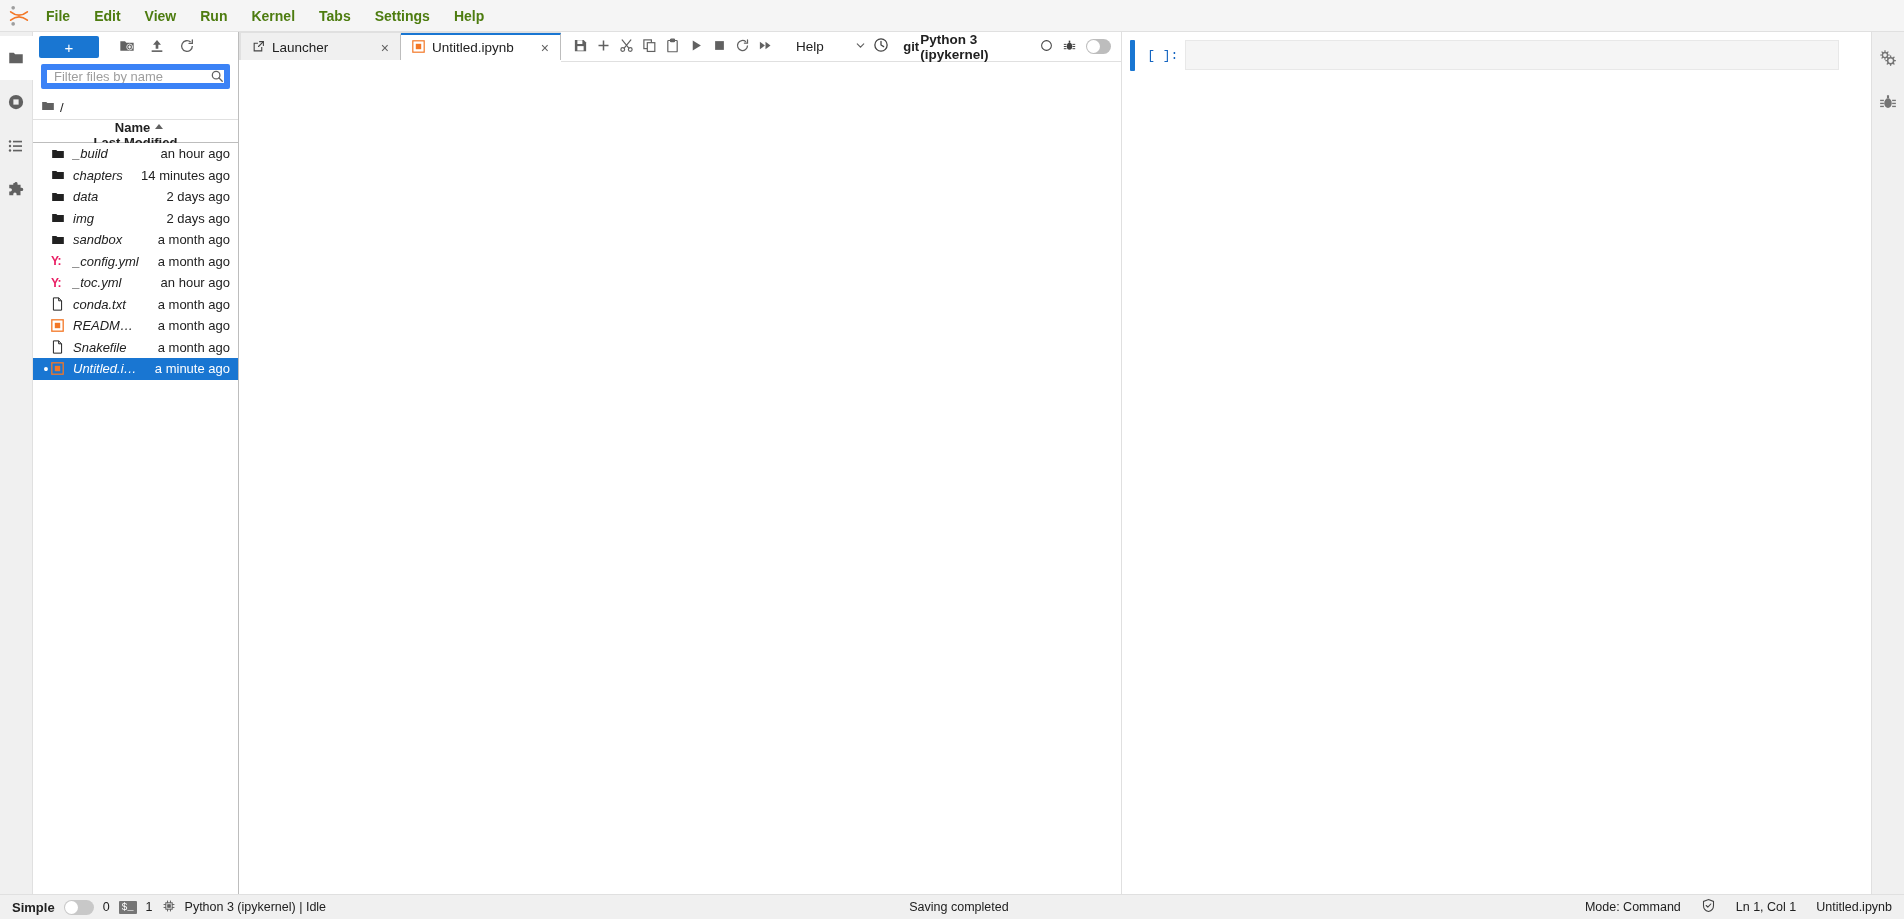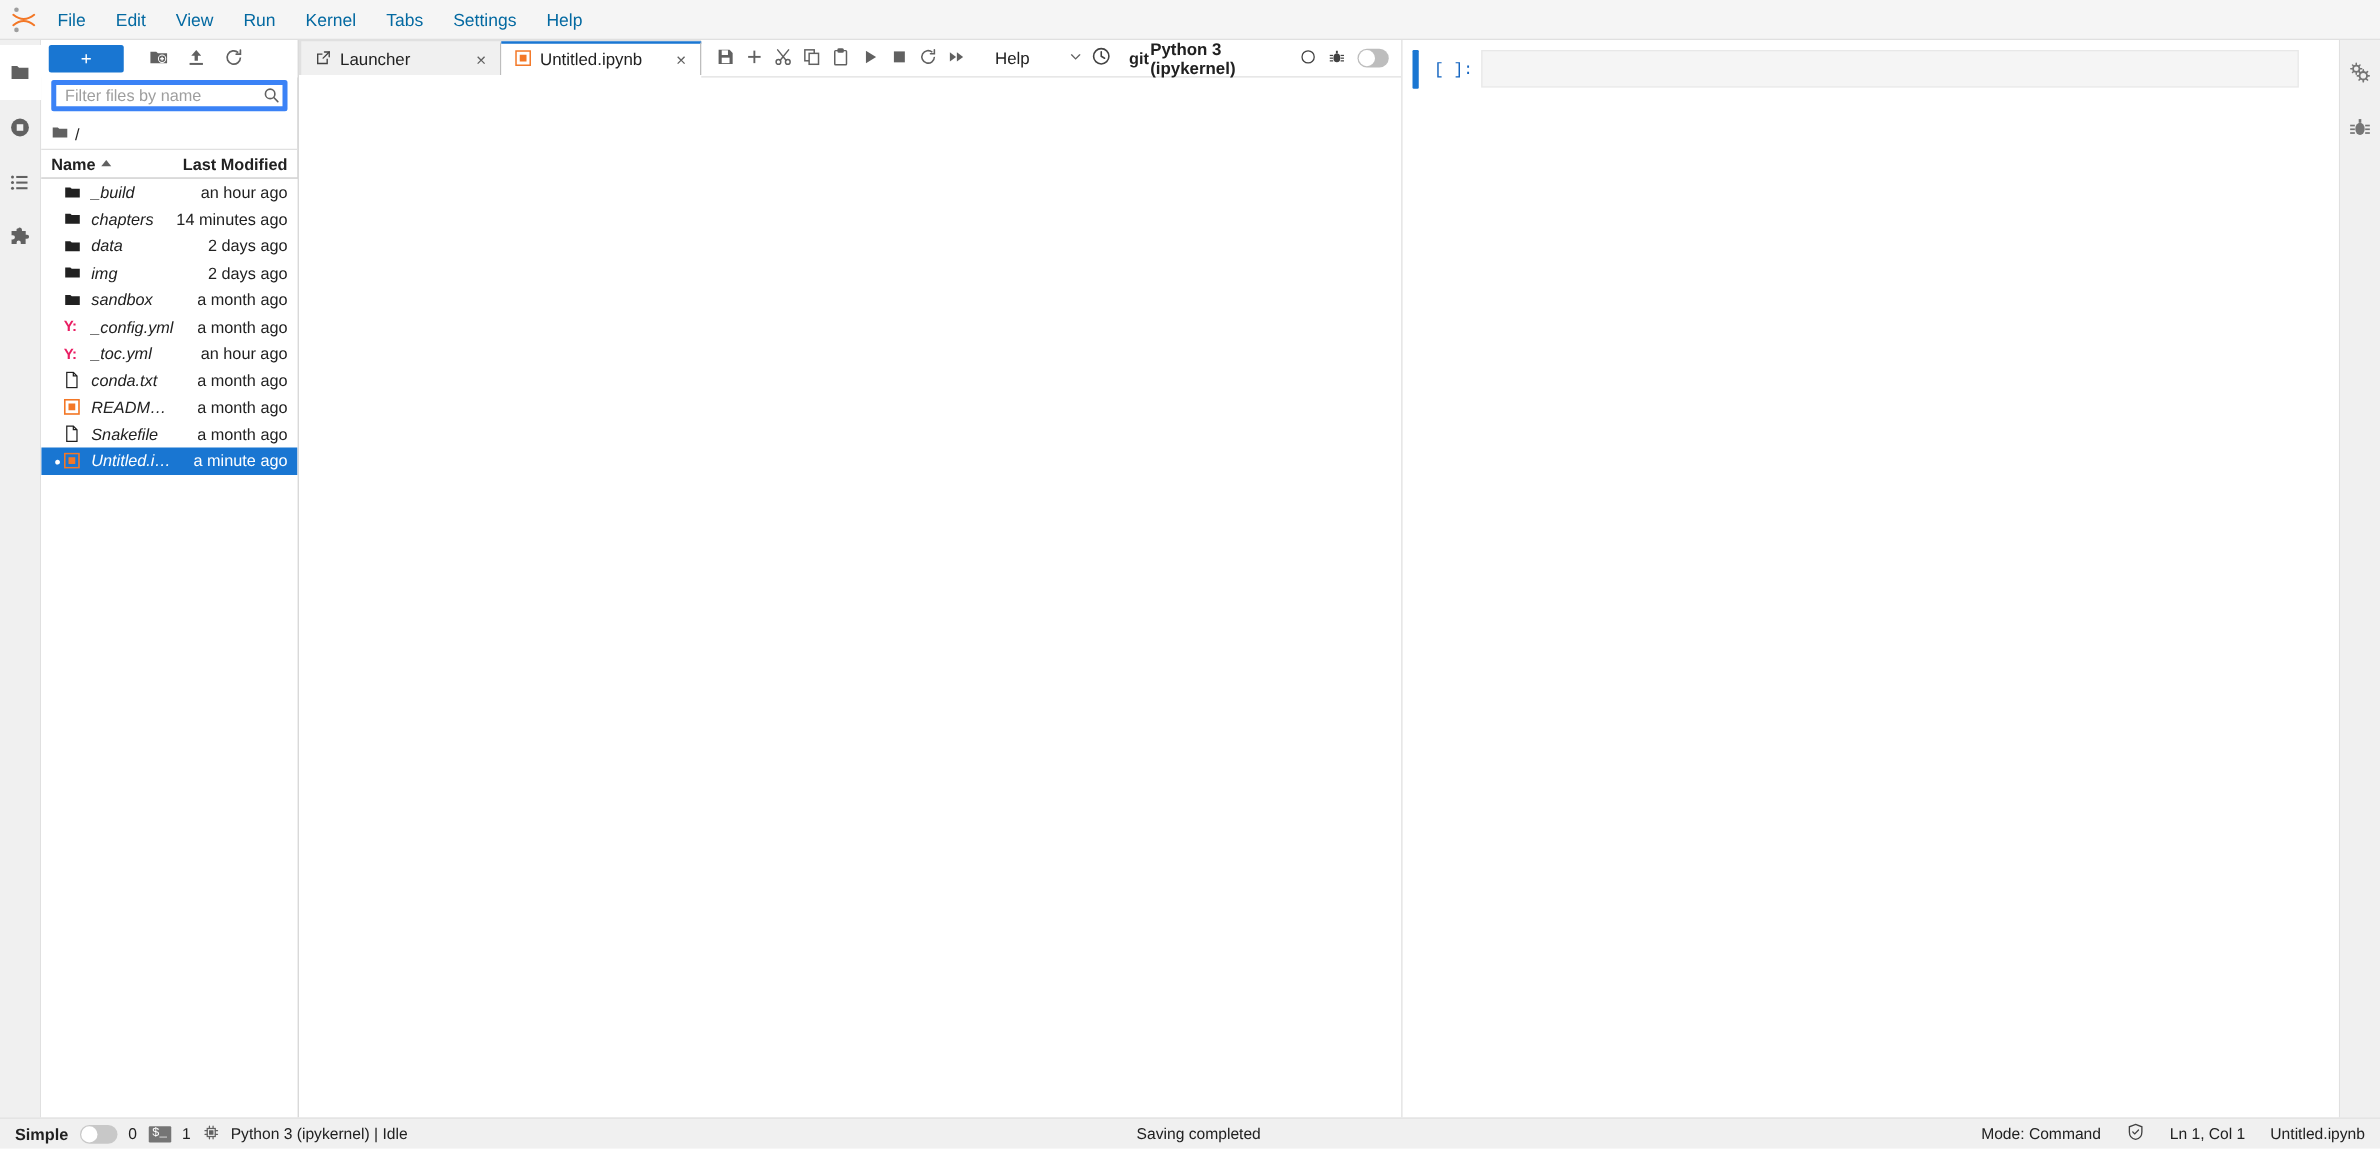--- a/index.html
+++ b/index.html
@@ -16,22 +16,22 @@
   
   .menubar {
     height: 32px; flex: 0 0 32px;
     background: #f5f5f5;
     border-bottom: 1px solid #e0e0e0;
     display: flex; align-items: center;
     padding-left: 4px;
   }
   .jp-logo { width: 30px; height: 26px; display:flex; align-items:center; justify-content:center; }
   .menu-item {
-    padding: 4px 12px; font-size: 14px; color: #0369a1;
-    line-height: 20px; cursor: default; white-space: nowrap;
+    padding: 4px 12px; font-size: 14px; color: #4d7c0f;
+    line-height: 20px; cursor: default; white-space: nowrap; font-weight: bold;
   }
 
   
   .body-region { flex: 1 1 auto; display: flex; min-height: 0; }
 
   
   .activitybar {
     width: 33px; flex: 0 0 33px;
     background: #f0f0f0;
     border-right: 1px solid #e0e0e0;
@@ -67,40 +67,40 @@
     font-size: 15px; cursor: pointer; margin-right: 12px;
   }
   .fb-icon-btn {
     width: 28px; height: 24px;
     display: flex; align-items: center; justify-content: center;
     cursor: pointer; border-radius: 2px;
   }
   .fb-filter-wrap { padding: 2px 8px 6px 8px; }
   .fb-filter {
     width: 100%; height: 25px;
-    border: 4px solid #3b82f6; border-radius: 2px;
+    border: 6px solid #3b82f6; border-radius: 2px;
     padding: 0 24px 0 7px;
     font-size: 13px; font-family: "Liberation Sans", sans-serif;
     color: #212121; background: #fff; outline: none;
     position: relative;
   }
   .fb-filter::placeholder { color: #9e9e9e; }
   .fb-filter-box { position: relative; }
   .fb-search-icon {
     position: absolute; right: 6px; top: 5px; pointer-events: none;
   }
   .fb-crumbs {
     height: 24px; display: flex; align-items: center;
     padding: 0 8px; gap: 5px; font-size: 13px;
   }
   .fb-header {
     display: flex; align-items: center;
     height: 24px; font-size: 13px; font-weight: bold;
     border-top: 1px solid #e0e0e0; border-bottom: 1px solid #bdbdbd;
-    padding-left: 8px; color: #212121; user-select: none;
+    padding-left: 8px; color: #212121; user-select: none; flex-direction: column;
   }
   .fb-header .col-name { flex: 1 1 auto; display: flex; align-items: center; gap: 4px; cursor: pointer;}
   .fb-header .col-mod { flex: 0 0 100px; text-align: right; padding-right: 8px; cursor: pointer; }
   .fb-list { flex: 1 1 auto; overflow: hidden; background: #fff; }
   .fb-row {
     display: flex; align-items: center;
     height: 21.5px; font-size: 13px; padding-left: 8px;
     cursor: pointer; white-space: nowrap;
   }
   .fb-row.selected { background: #1976d2; color: #fff; }

